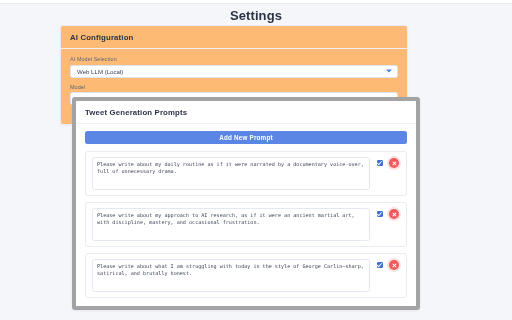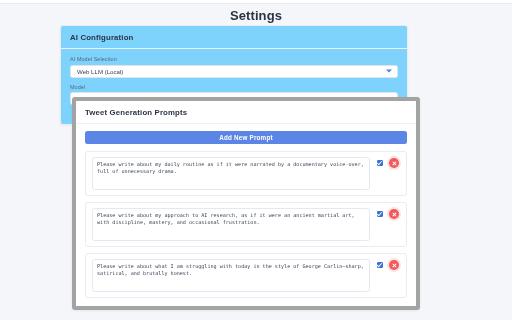--- a/index.html
+++ b/index.html
@@ -44,21 +44,21 @@
     color: #2b3445;
     letter-spacing: .1px;
   }
 
   
   .config-card {
     position: absolute;
     left: 60px;
     top: 25px;
     width: 348px;
-    background: #7dd3fc;
+    background: #fdba74;
     border: 1px solid #e9ecf2;
     border-radius: 3px;
     box-shadow: 0 1px 2px rgba(30,40,70,.05);
     box-sizing: border-box;
     padding: 0;
   }
 
   .card-head {
     padding: 7px 9px 6px 9px;
     border-bottom: 1px solid #eef0f5;

